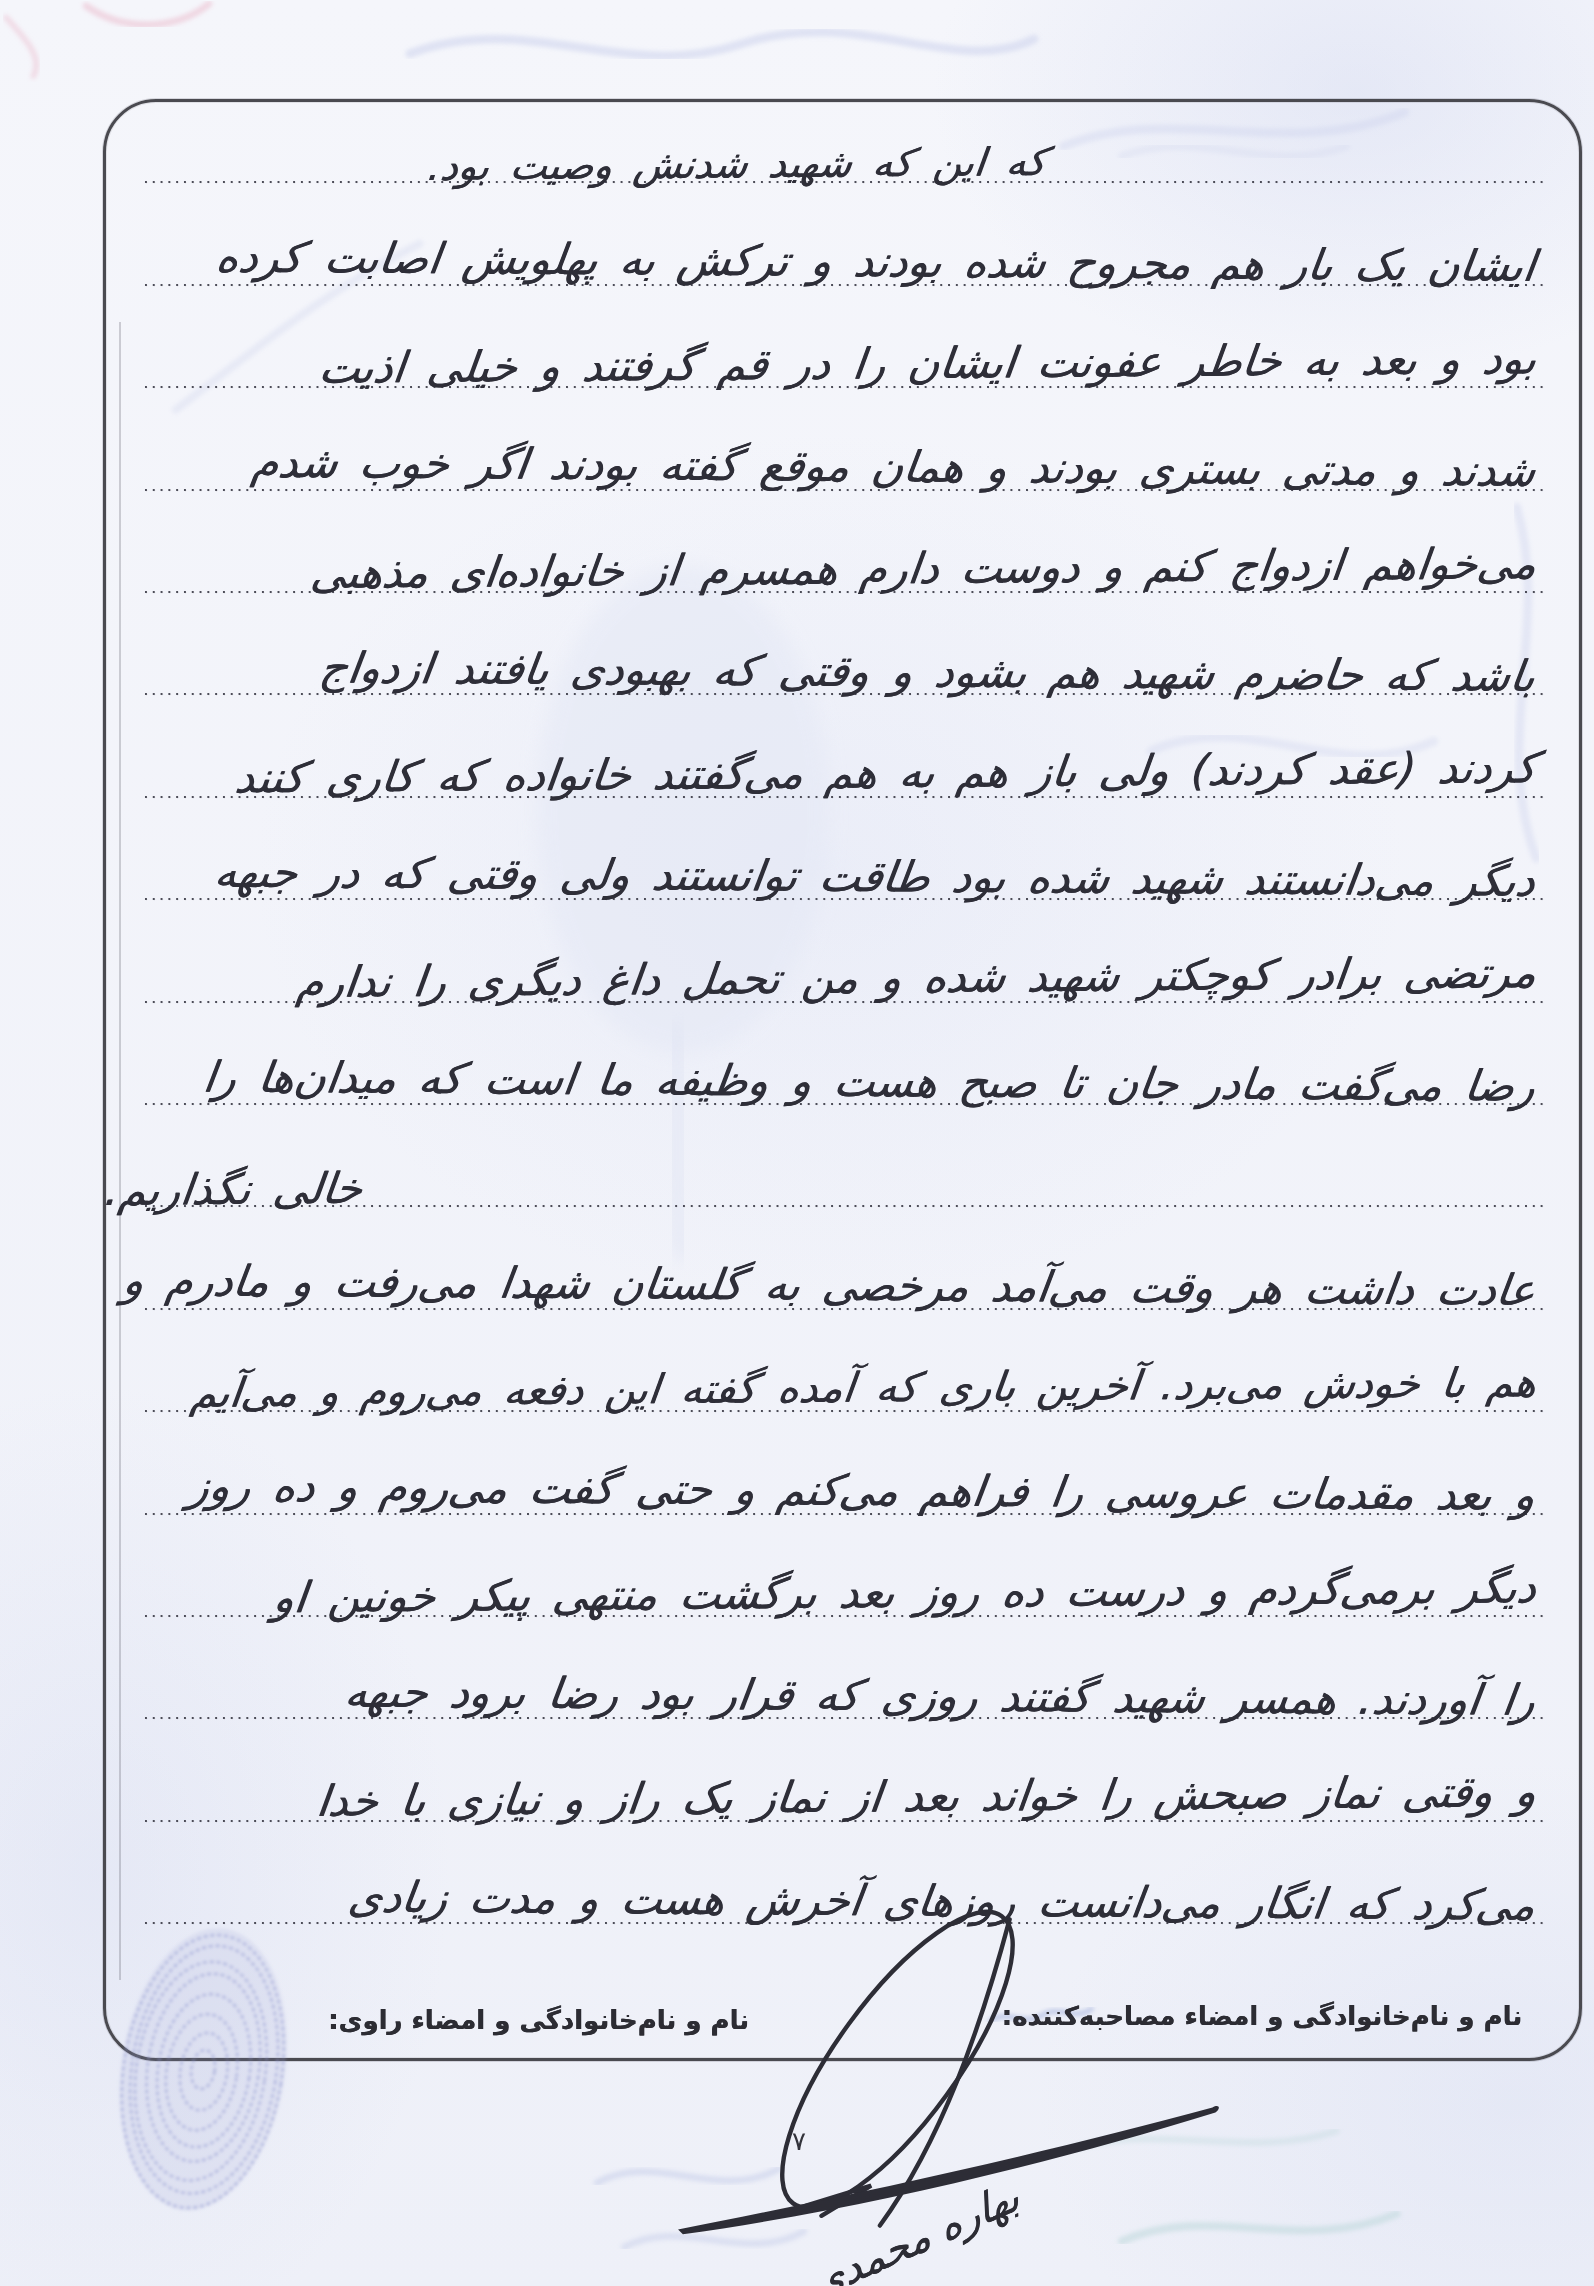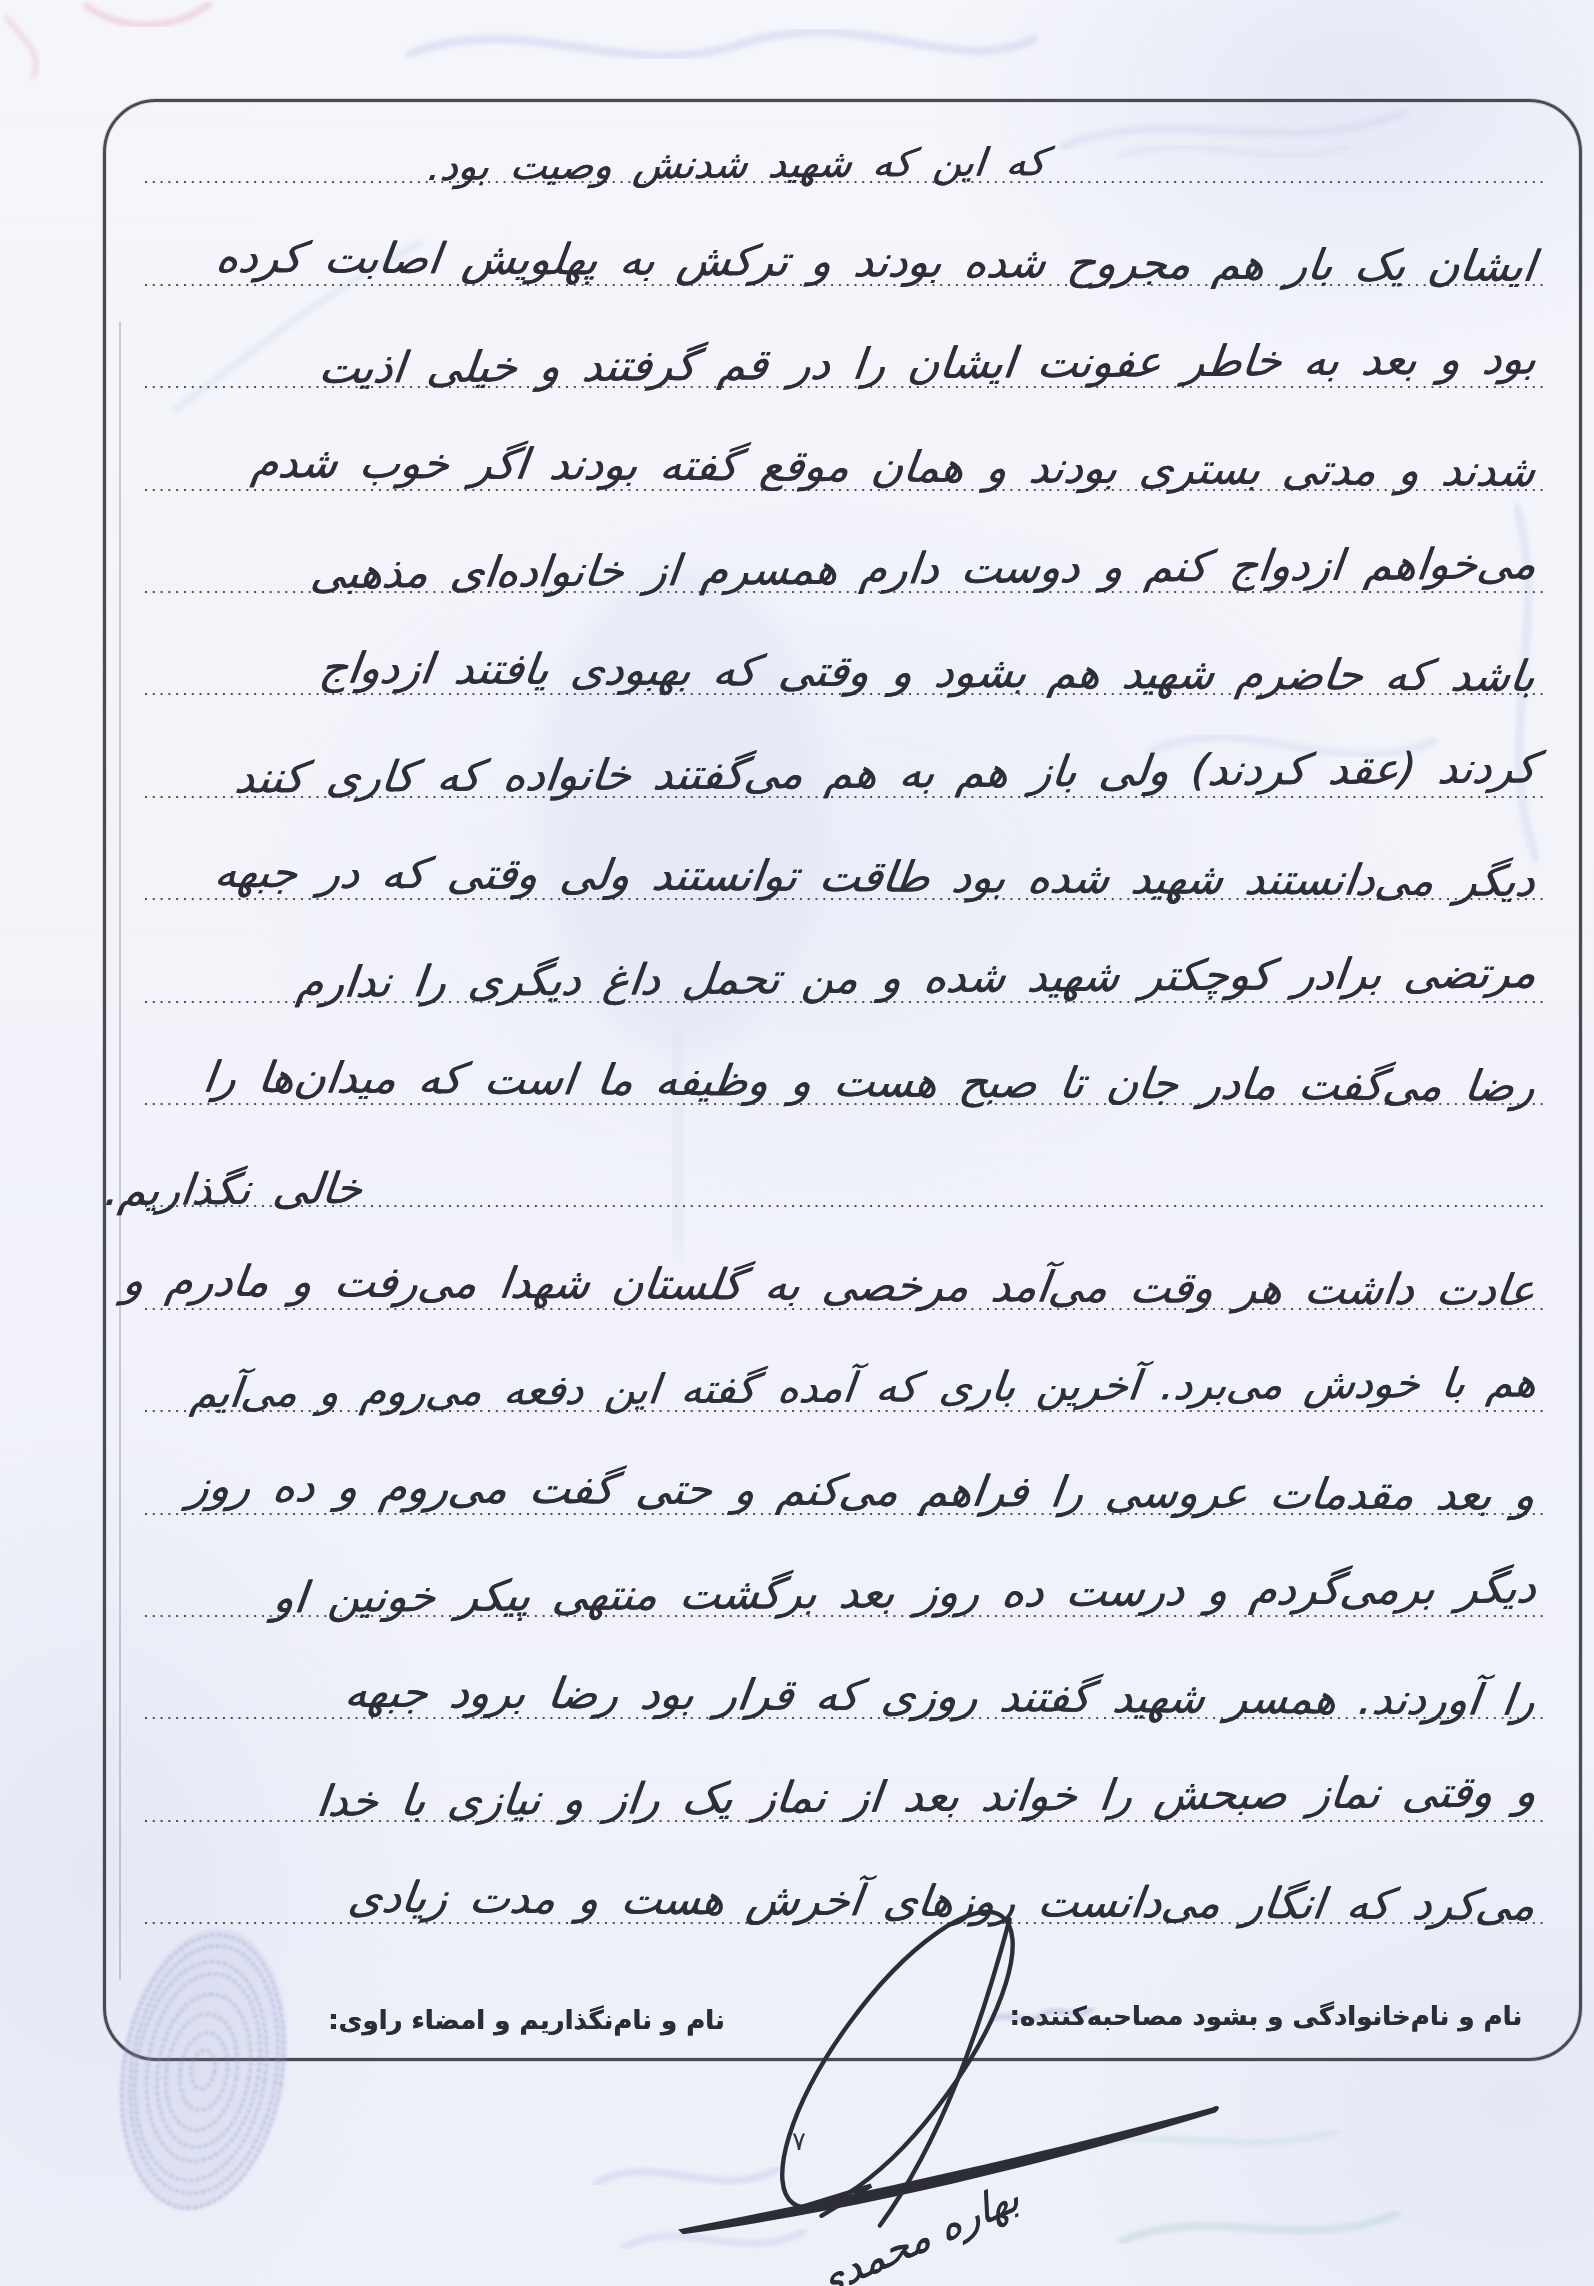--- a/index.html
+++ b/index.html
@@ -128,22 +128,22 @@
   <div class="hw l10 rb">رضا می‌گفت مادر جان تا صبح هست و وظیفه ما است که میدان‌ها را</div>
   <div class="hw l11 ra">خالی نگذاریم.</div>
   <div class="hw l12 rb">عادت داشت هر وقت می‌آمد مرخصی به گلستان شهدا می‌رفت و مادرم و</div>
   <div class="hw l13 ra">هم با خودش می‌برد. آخرین باری که آمده گفته این دفعه می‌روم و می‌آیم</div>
   <div class="hw l14 rb">و بعد مقدمات عروسی را فراهم می‌کنم و حتی گفت می‌روم و ده روز</div>
   <div class="hw l15 ra">دیگر برمی‌گردم و درست ده روز بعد برگشت منتهی پیکر خونین او</div>
   <div class="hw l16 rb">را آوردند. همسر شهید گفتند روزی که قرار بود رضا برود جبهه</div>
   <div class="hw l17 ra">و وقتی نماز صبحش را خواند بعد از نماز یک راز و نیازی با خدا</div>
   <div class="hw l18 rb">می‌کرد که انگار می‌دانست روزهای آخرش هست و مدت زیادی</div>
 
-  <div class="footer-label interviewer">نام و نام‌خانوادگی و بشود مصاحبه‌کننده:</div>
-  <div class="footer-label narrator">نام و نام‌نگذاریم و امضاء راوی:</div>
+  <div class="footer-label interviewer">نام و نام‌خانوادگی و امضاء مصاحبه‌کننده:</div>
+  <div class="footer-label narrator">نام و نام‌خانوادگی و امضاء راوی:</div>
 
   <svg class="sig-svg" width="1595" height="2287" viewBox="0 0 1635 2345">
     <g stroke="#2d2d36" stroke-width="4.5" fill="none" stroke-linecap="round">
       <ellipse cx="920" cy="2112" rx="62" ry="182" transform="rotate(36 920 2112)"></ellipse>
       <path d="M 1035,1968 C 1005,2080 965,2195 902,2282"></path>
       <path d="M 818,2264 L 893,2241 L 842,2272"></path>
     </g>
     <path d="M 695,2286 C 870,2252 1075,2207 1243,2161 C 1250,2157 1252,2162 1246,2166 C 1078,2218 880,2266 700,2291 Z" fill="#2d2d36" stroke="none"></path>
   </svg>
 

